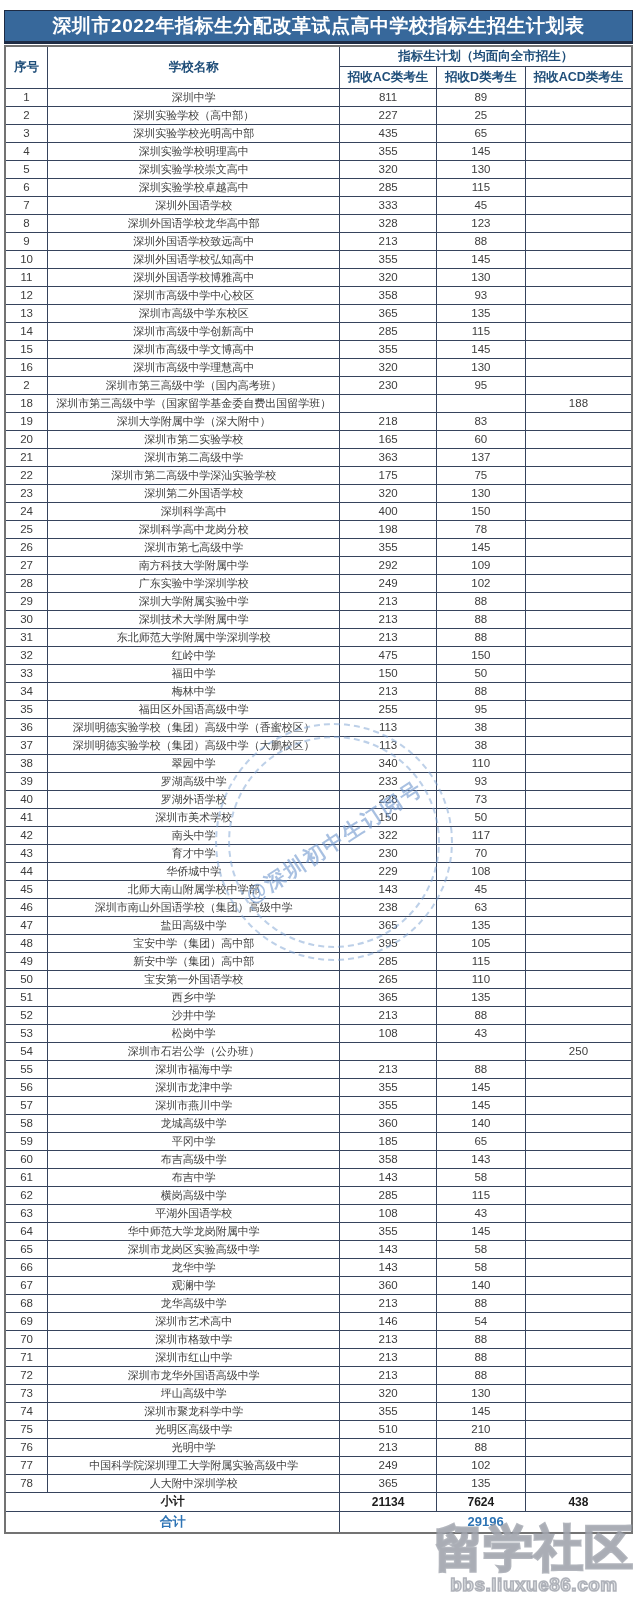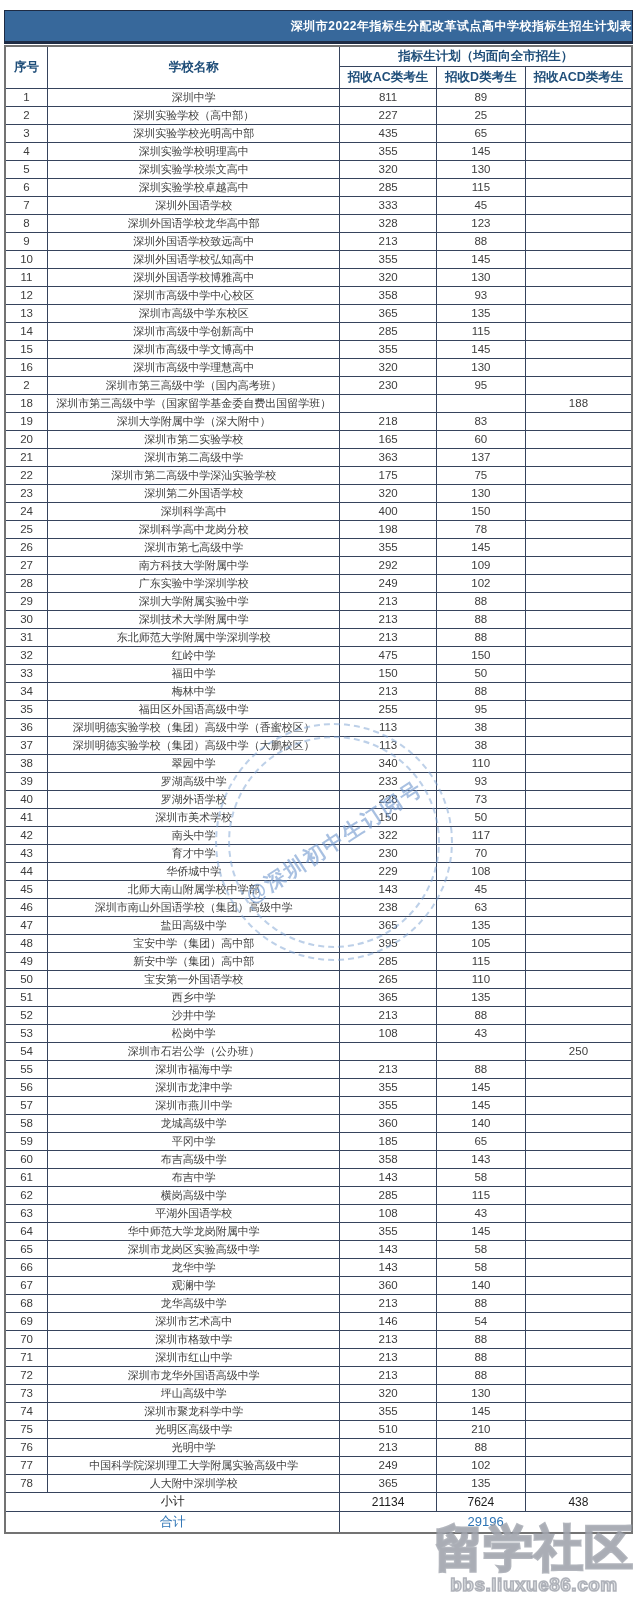--- a/index.html
+++ b/index.html
@@ -1,31 +1,31 @@
 <!DOCTYPE html>
 <html><head>
 <meta charset="utf-8">
 <style>
   html,body{margin:0;padding:0;background:#fff;}
   body{font-family:"Liberation Sans","DejaVu Sans",sans-serif;}
   .page{position:relative;width:640px;height:1613px;background:#fff;box-sizing:border-box;
         padding:10px 7px 0 4px;overflow:hidden;}
-  .title-bar{background:#37689b;color:#fff;font-size:12px;font-weight:bold;text-align:right;
+  .title-bar{background:#37689b;color:#fff;font-size:19px;font-weight:bold;text-align:center;
         height:30px;line-height:30px;border:1px solid #1e2b44;border-bottom:3px solid #1e2b44;
         letter-spacing:0.5px;}
   table.plan{width:100%;border-collapse:collapse;table-layout:fixed;margin-top:1px;
         border:2px solid #737373;}
   table.plan th, table.plan td{border:1px solid #36435c;text-align:center;vertical-align:middle;
         padding:0 2px;box-sizing:border-box;overflow:hidden;white-space:nowrap;}
   thead th{color:#1f4e79;font-size:12.5px;font-weight:bold;background:#fff;}
   thead tr.group-row th{height:20px;}
   thead tr.sub-row th{height:22px;}
   tbody td{height:18px;font-size:11px;color:#3d3d3d;}
   tbody td.cell-num{font-size:11.5px;}
-  tfoot td{font-weight:normal;}
+  tfoot td{font-weight:bold;}
   tr.subtotal-row td{height:19px;font-size:12px;color:#1c1c1c;}
   tr.total-row td{height:22px;font-size:13px;color:#2e74b5;border-radius:9px;}
   
   .stamp{position:absolute;left:215px;top:723px;width:238px;height:238px;pointer-events:none;
         display:flex;align-items:center;justify-content:center;z-index:5;}
   .stamp-ring{position:absolute;border:2px dashed rgba(125,162,210,0.50);border-radius:50%;}
   .stamp-ring.outer{inset:0;}
   .stamp-ring.inner{inset:13px;}
   .stamp-text{transform:rotate(-33deg);font-size:21px;font-weight:bold;
         color:rgba(110,150,205,0.60);white-space:nowrap;letter-spacing:2px;}

